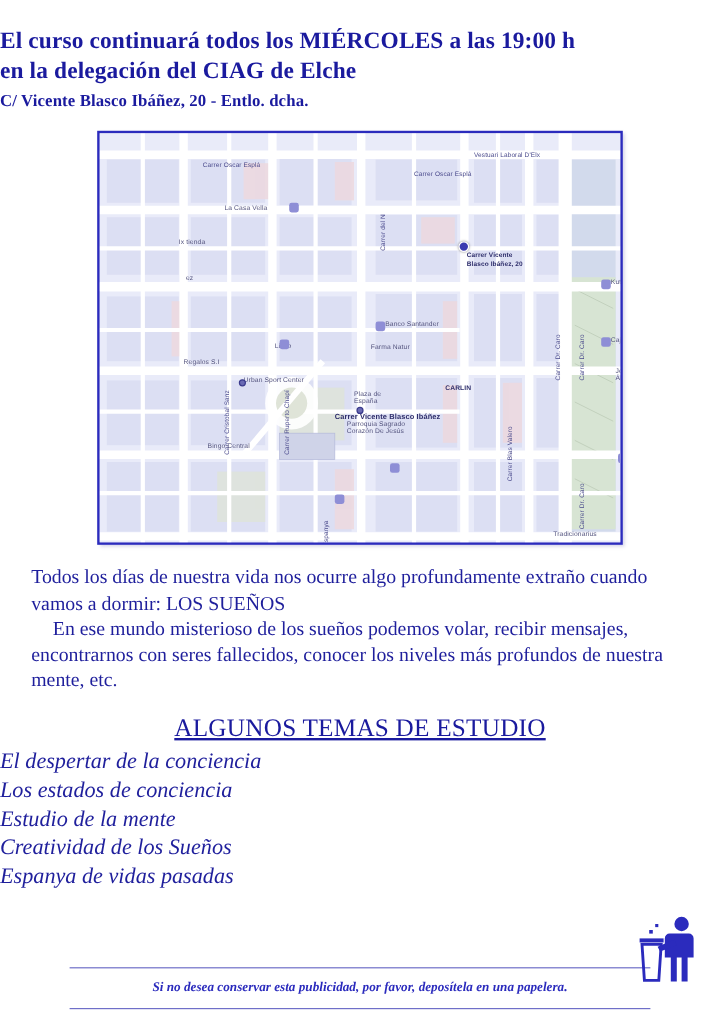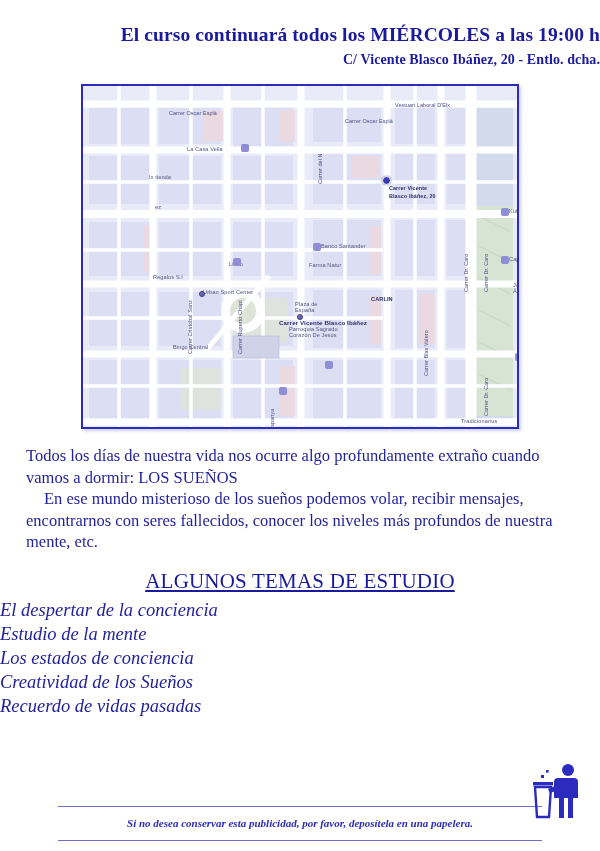--- a/index.html
+++ b/index.html
@@ -17,21 +17,21 @@
   }
 
   .page {
     width: 600px;
     height: 851px;
     position: relative;
   }
 
   
   .header {
-    text-align: right;
+    text-align: left;
     padding-top: 22px;
     color: #1a1a9e;
   }
   .header .line {
     font-weight: bold;
     font-size: 19.5px;
     line-height: 25px;
     letter-spacing: 0.1px;
   }
   .header .line1 { font-size: 19.5px; }
@@ -165,20 +165,21 @@
     height: 58px;
   }
 </style>
 </head>
 <body>
 
 <div class="page">
 
   <div class="header">
     <div class="line line1">El curso continuará todos los MIÉRCOLES a las 19:00 h</div>
+    <div class="line line2">en la delegación del CIAG de Elche</div>
     <div class="line line3">C/ Vicente Blasco Ibáñez, 20 - Entlo. dcha.</div>
   </div>
 
   <div class="map-wrap">
     <svg class="map-canvas" viewBox="0 0 434 341" preserveAspectRatio="none">
 
       <rect x="0" y="0" width="434" height="341" fill="#e9ebf9"></rect>
 
       <g fill="#dcdff3">
         <rect x="6" y="22" width="60" height="36"></rect>
@@ -346,24 +347,24 @@
 
   <div class="body-text">
     <p>Todos los días de nuestra vida nos ocurre algo profundamente extraño cuando vamos a dormir: LOS SUEÑOS</p>
     <p class="indent">En ese mundo misterioso de los sueños podemos volar, recibir mensajes, encontrarnos con seres fallecidos, conocer los niveles más profundos de nuestra mente, etc.</p>
   </div>
 
   <div class="section-title">ALGUNOS TEMAS DE ESTUDIO</div>
 
   <div class="topics">
     <div>El despertar de la conciencia</div>
+    <div>Los estados de conciencia</div>
     <div>Estudio de la mente</div>
-    <div>Los estados de conciencia</div>
     <div>Creatividad de los Sueños</div>
-    <div>Recuerdo de vidas pasadas</div>
+    <div>Espanya de vidas pasadas</div>
   </div>
 
   <div class="footer-rule-top"></div>
   <div class="footer">Si no desea conservar esta publicidad, por favor, deposítela en una papelera.</div>
   <div class="footer-rule-bottom"></div>
 
   <svg class="litter-icon" viewBox="0 0 54 58">
 
     <circle cx="36" cy="9" r="6" fill="#2b2bbd"></circle>
     <path d="M30 17 h12 a4 4 0 0 1 4 4 v16 h-5 v20 h-5 v-20 h-4 v20 h-5 v-20 h-5 v-16 a4 4 0 0 1 4 -4 z" fill="#2b2bbd"></path>

